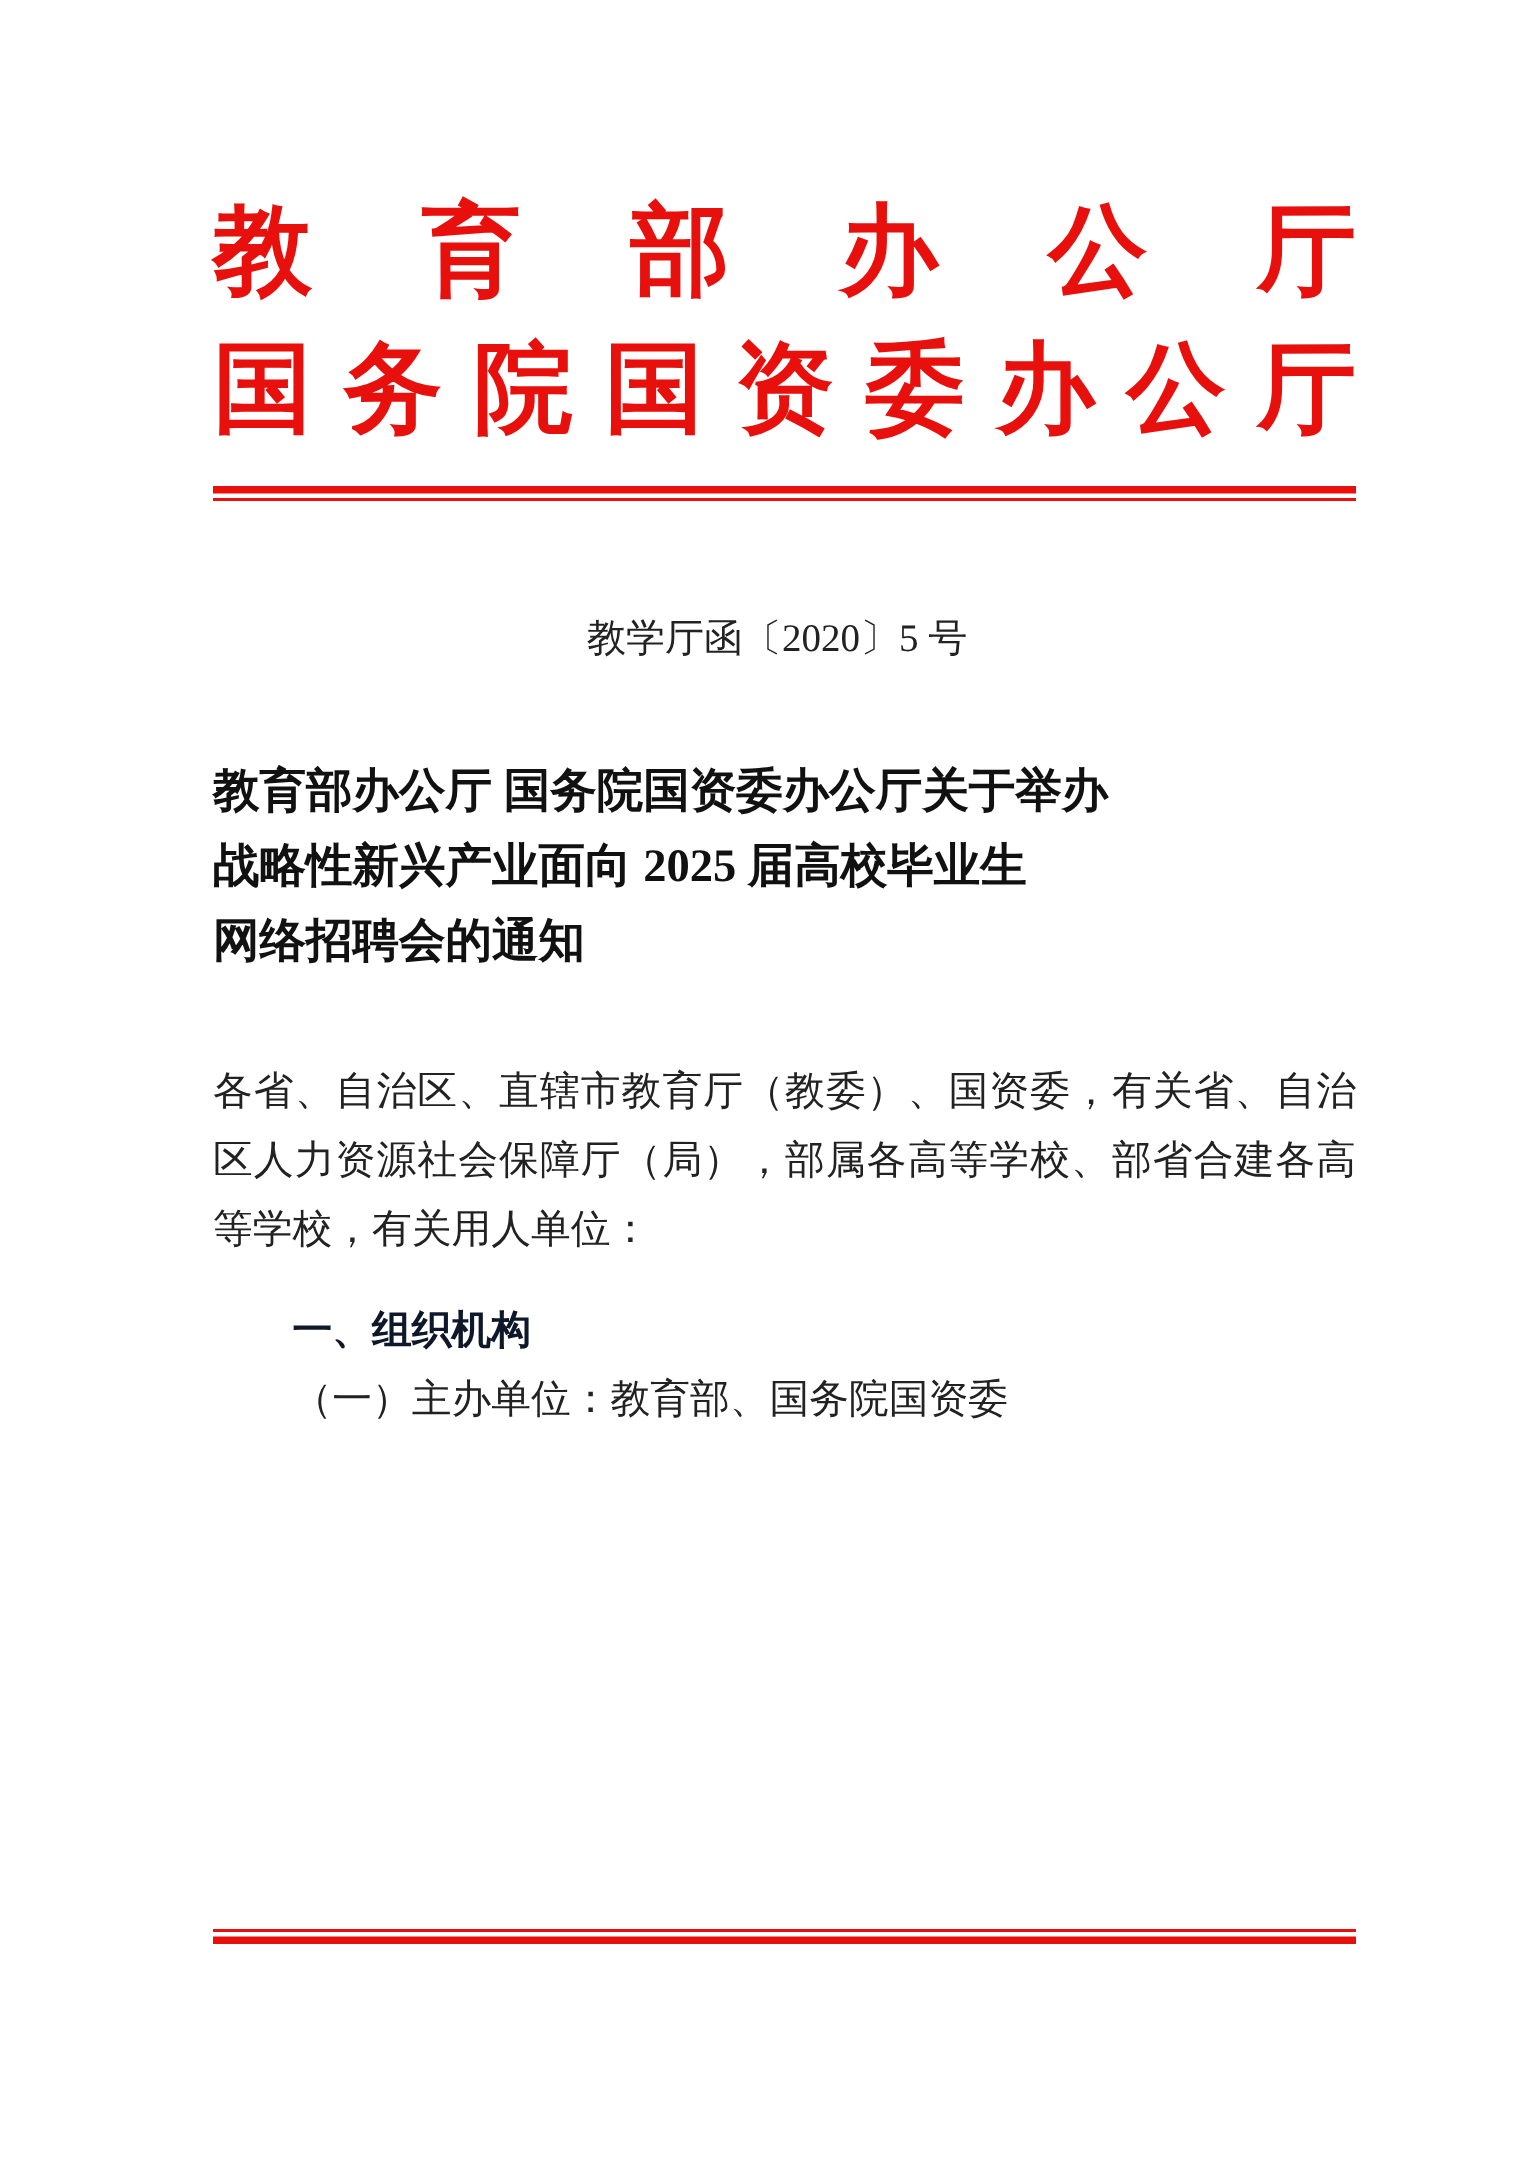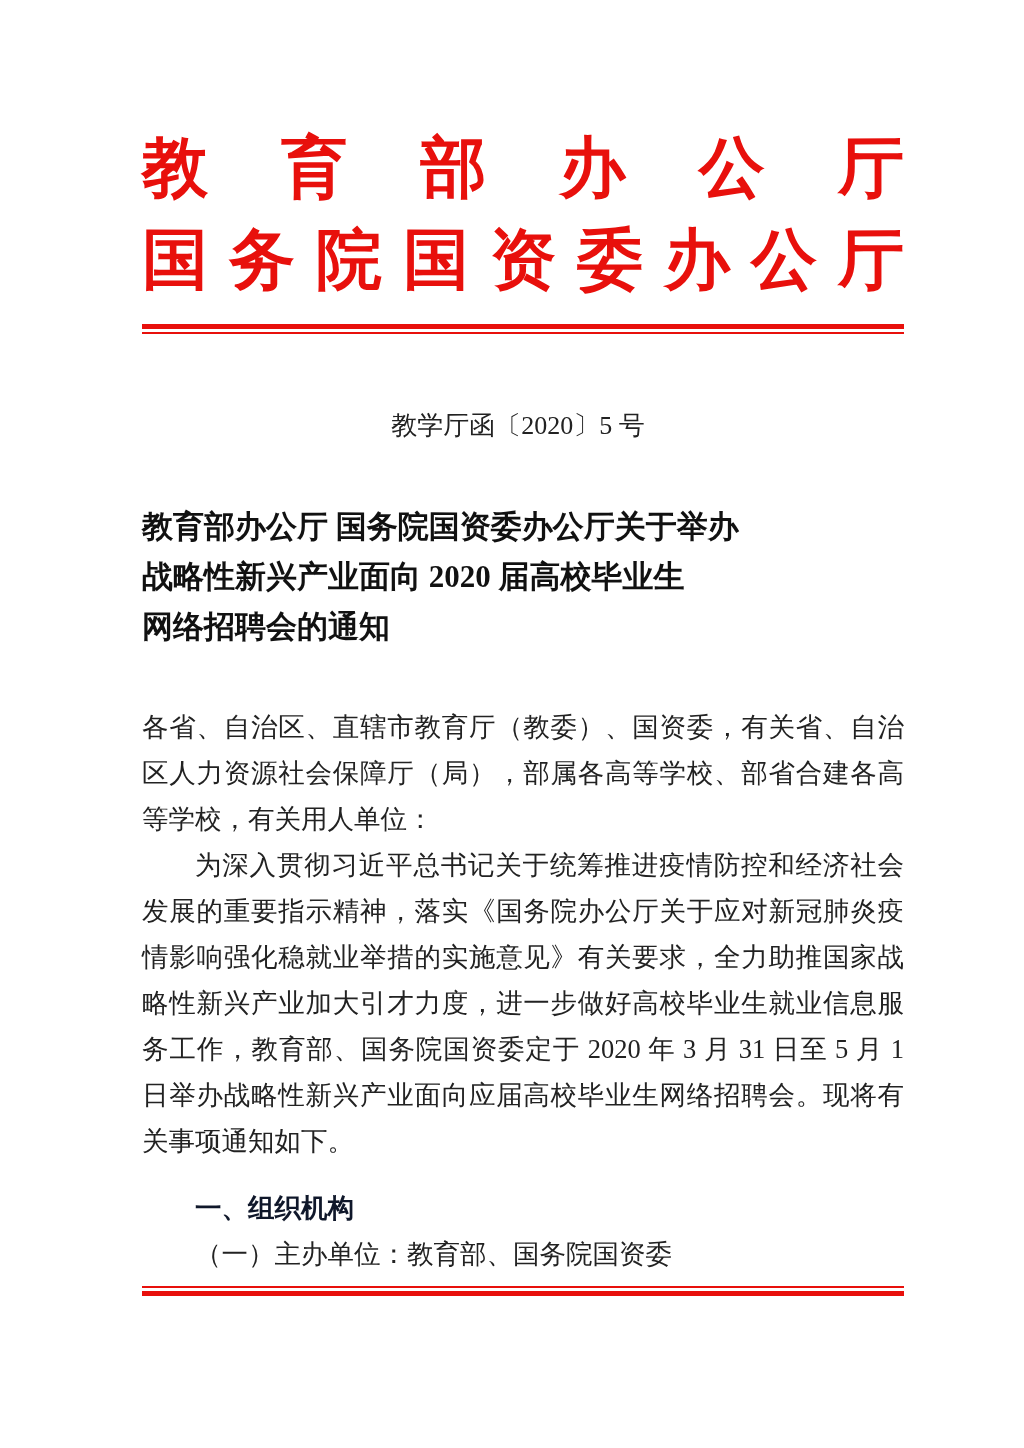--- a/index.html
+++ b/index.html
@@ -114,27 +114,26 @@
 
     <div class="divider-top">
       <div class="bar-thick"></div>
       <div class="bar-thin"></div>
     </div>
 
     <div class="doc-number">教学厅函〔2020〕5 号</div>
 
     <div class="notice-title">
       <div>教育部办公厅 国务院国资委办公厅关于举办</div>
-      <div>战略性新兴产业面向 2020 届高校毕业生</div>
+      <div>战略性新兴产业面向 2025 届高校毕业生</div>
       <div>网络招聘会的通知</div>
     </div>
 
     <div class="body-text">
       <p class="para">各省、自治区、直辖市教育厅（教委）、国资委，有关省、自治区人力资源社会保障厅（局），部属各高等学校、部省合建各高等学校，有关用人单位：</p>
-      <p class="para indent">为深入贯彻习近平总书记关于统筹推进疫情防控和经济社会发展的重要指示精神，落实《国务院办公厅关于应对新冠肺炎疫情影响强化稳就业举措的实施意见》有关要求，全力助推国家战略性新兴产业加大引才力度，进一步做好高校毕业生就业信息服务工作，教育部、国务院国资委定于 2020 年 3 月 31 日至 5 月 1 日举办战略性新兴产业面向应届高校毕业生网络招聘会。现将有关事项通知如下。</p>
       <div class="section-heading">一、组织机构</div>
       <div class="section-item">（一）主办单位：教育部、国务院国资委</div>
     </div>
 
   </div>
 
   <div class="divider-bottom">
     <div class="bar-thin"></div>
     <div class="bar-thick"></div>
   </div>

